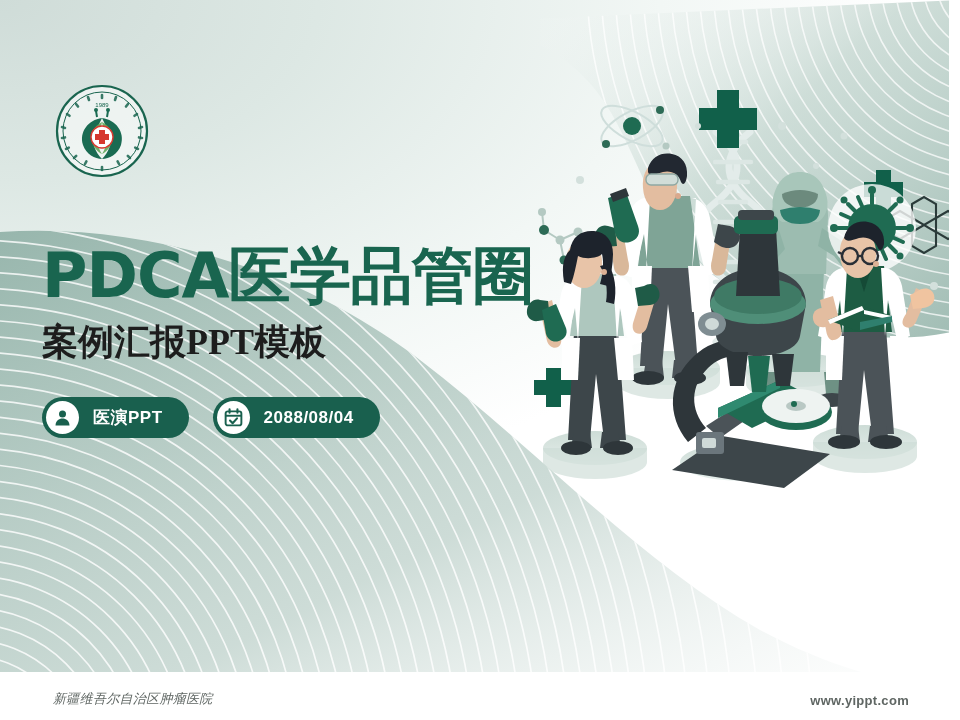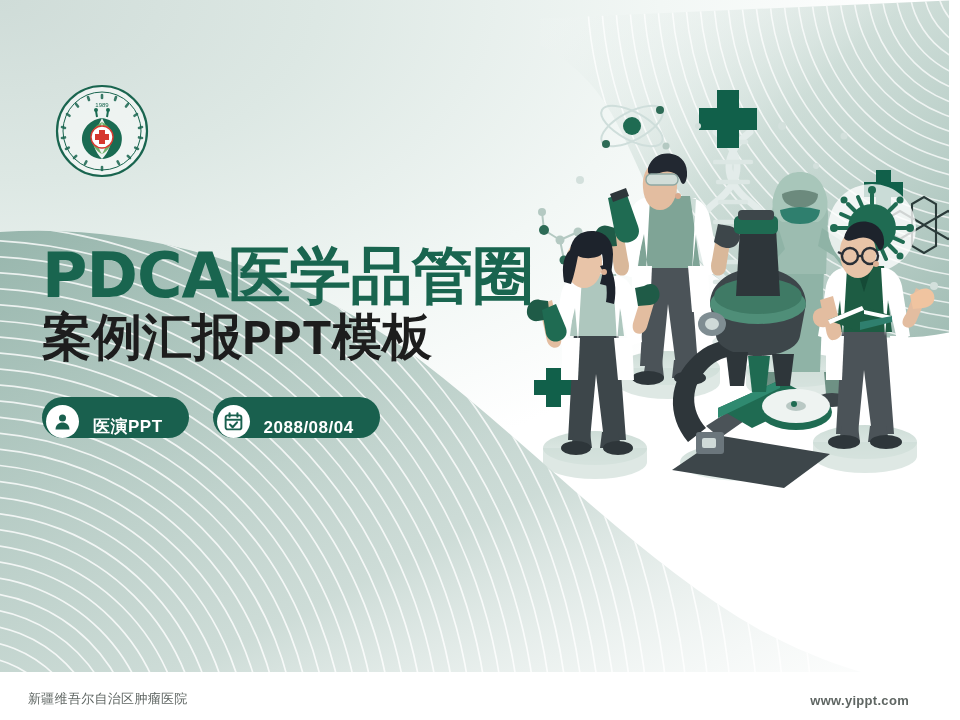--- a/index.html
+++ b/index.html
@@ -16,43 +16,43 @@
       linear-gradient(135deg,#cddbd7 0%,#e9f1ee 40%,#ffffff 70%);
   }
   
   .wave-layer{position:absolute;inset:0;pointer-events:none;}
   .footerbar{
     position:absolute;left:0;right:0;bottom:0;height:48px;background:#ffffff;z-index:14;
   }
   .footer-txt{
     position:absolute;bottom:12px;font-size:13px;color:#5f6663;letter-spacing:.3px;z-index:15;
   }
-  .footer-left{left:28px;}
+  .footer-left{left:53px;font-style:italic;}
   .footer-right{right:40px;font-weight:bold;}
 
   
   .logo{position:absolute;left:48px;top:82px;width:108px;height:98px;z-index:12;}
 
   
   .title-wrap{position:absolute;left:42px;top:244px;z-index:12;}
   .title-main{
     font-size:62px;line-height:1.02;font-weight:bold;color:#19654f;
     letter-spacing:-1px;white-space:nowrap;
     font-family:"DejaVu Sans","Liberation Sans",sans-serif;
   }
   .title-sub{
-    margin-top:6px;font-size:50px;line-height:1.1;font-weight:bold;color:#1d1d1d;
+    margin-top:16px;font-size:36px;line-height:1.1;font-weight:bold;color:#1d1d1d;
     letter-spacing:0px;white-space:nowrap;
-    font-family:Liberation Mono, monospace;
+    font-family:Liberation Serif, serif;
   }
 
   
   .pill-row{position:absolute;left:42px;top:397px;display:flex;gap:24px;z-index:12;}
   .pill{
-    display:flex;align-items:flex-end;height:41px;border-radius:21px;
+    display:flex;align-items:center;height:41px;border-radius:21px;
     background:#19604e;padding:0 26px 0 4px;
   }
   .pill-ico{
     width:33px;height:33px;border-radius:50%;background:#ffffff;
     display:flex;align-items:center;justify-content:center;flex:0 0 auto;margin-right:14px;
   }
   .pill-ico svg{display:block;}
   .pill-txt{color:#ffffff;font-size:17px;font-weight:bold;letter-spacing:.5px;white-space:nowrap;}
 
   

